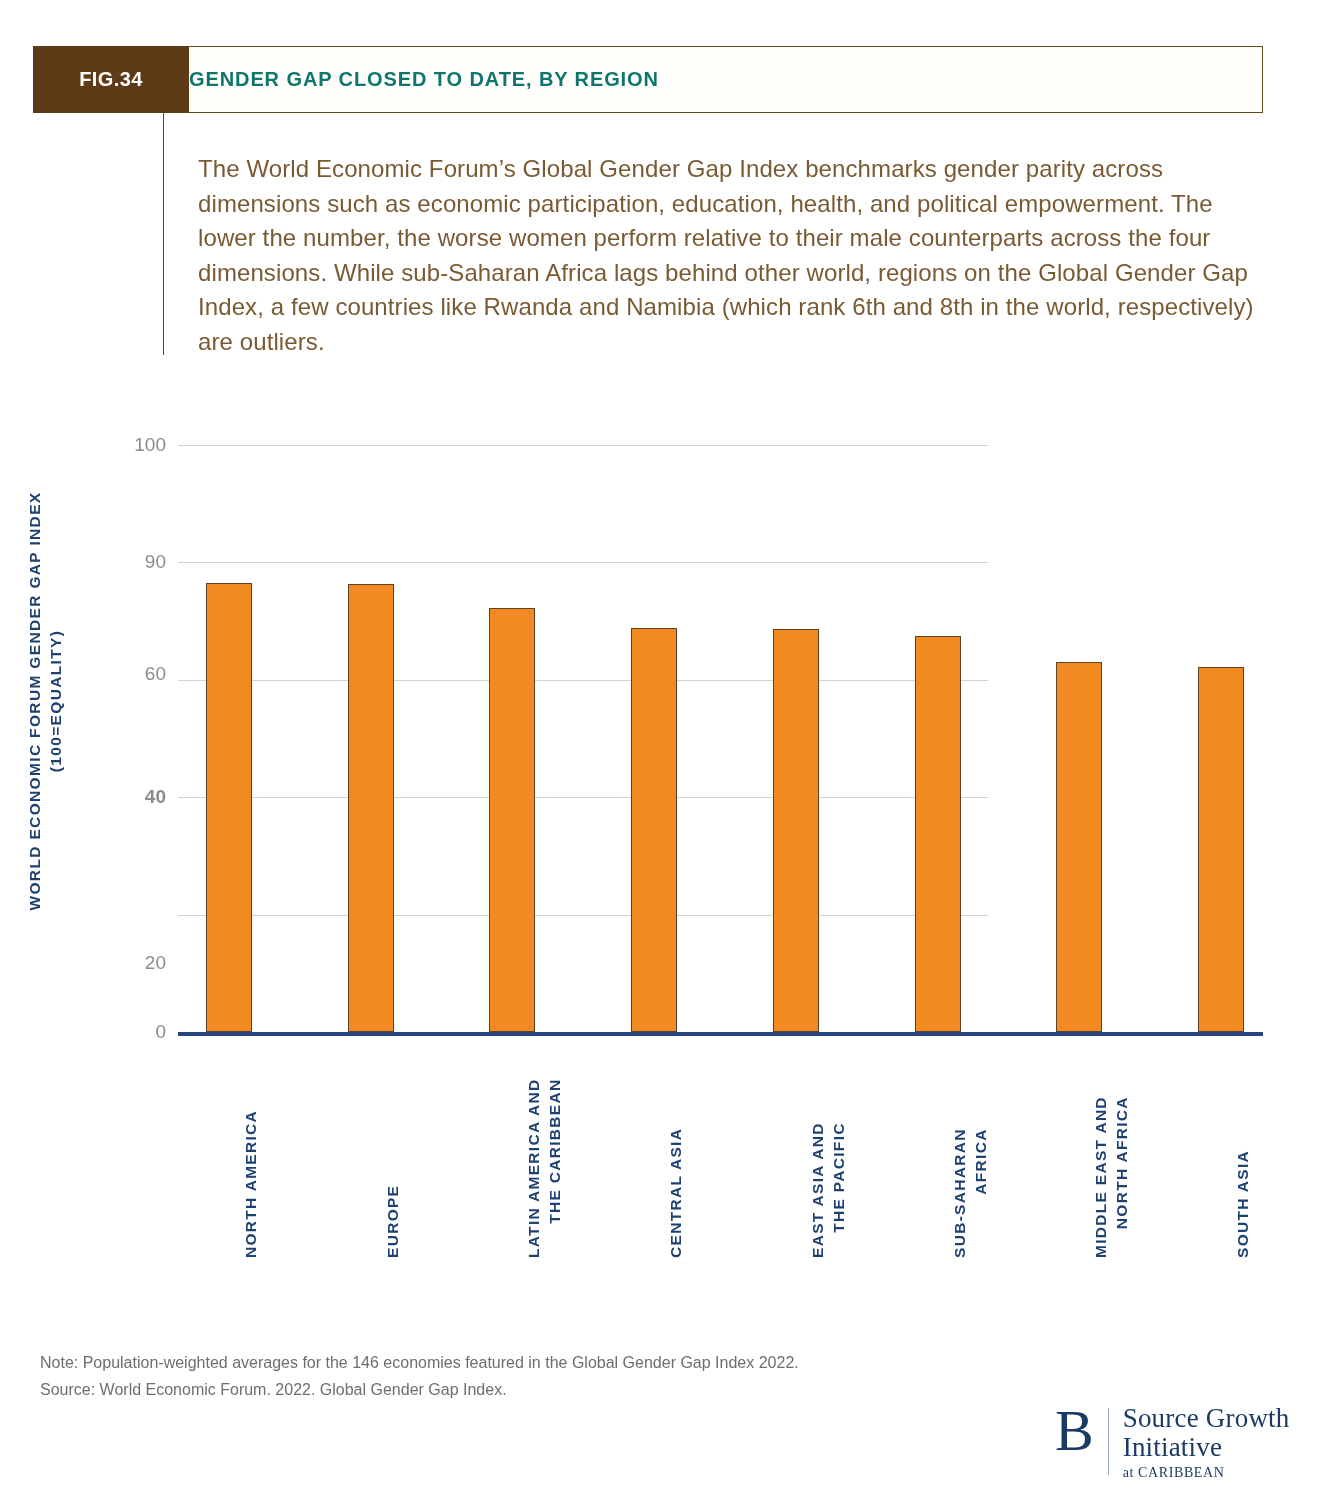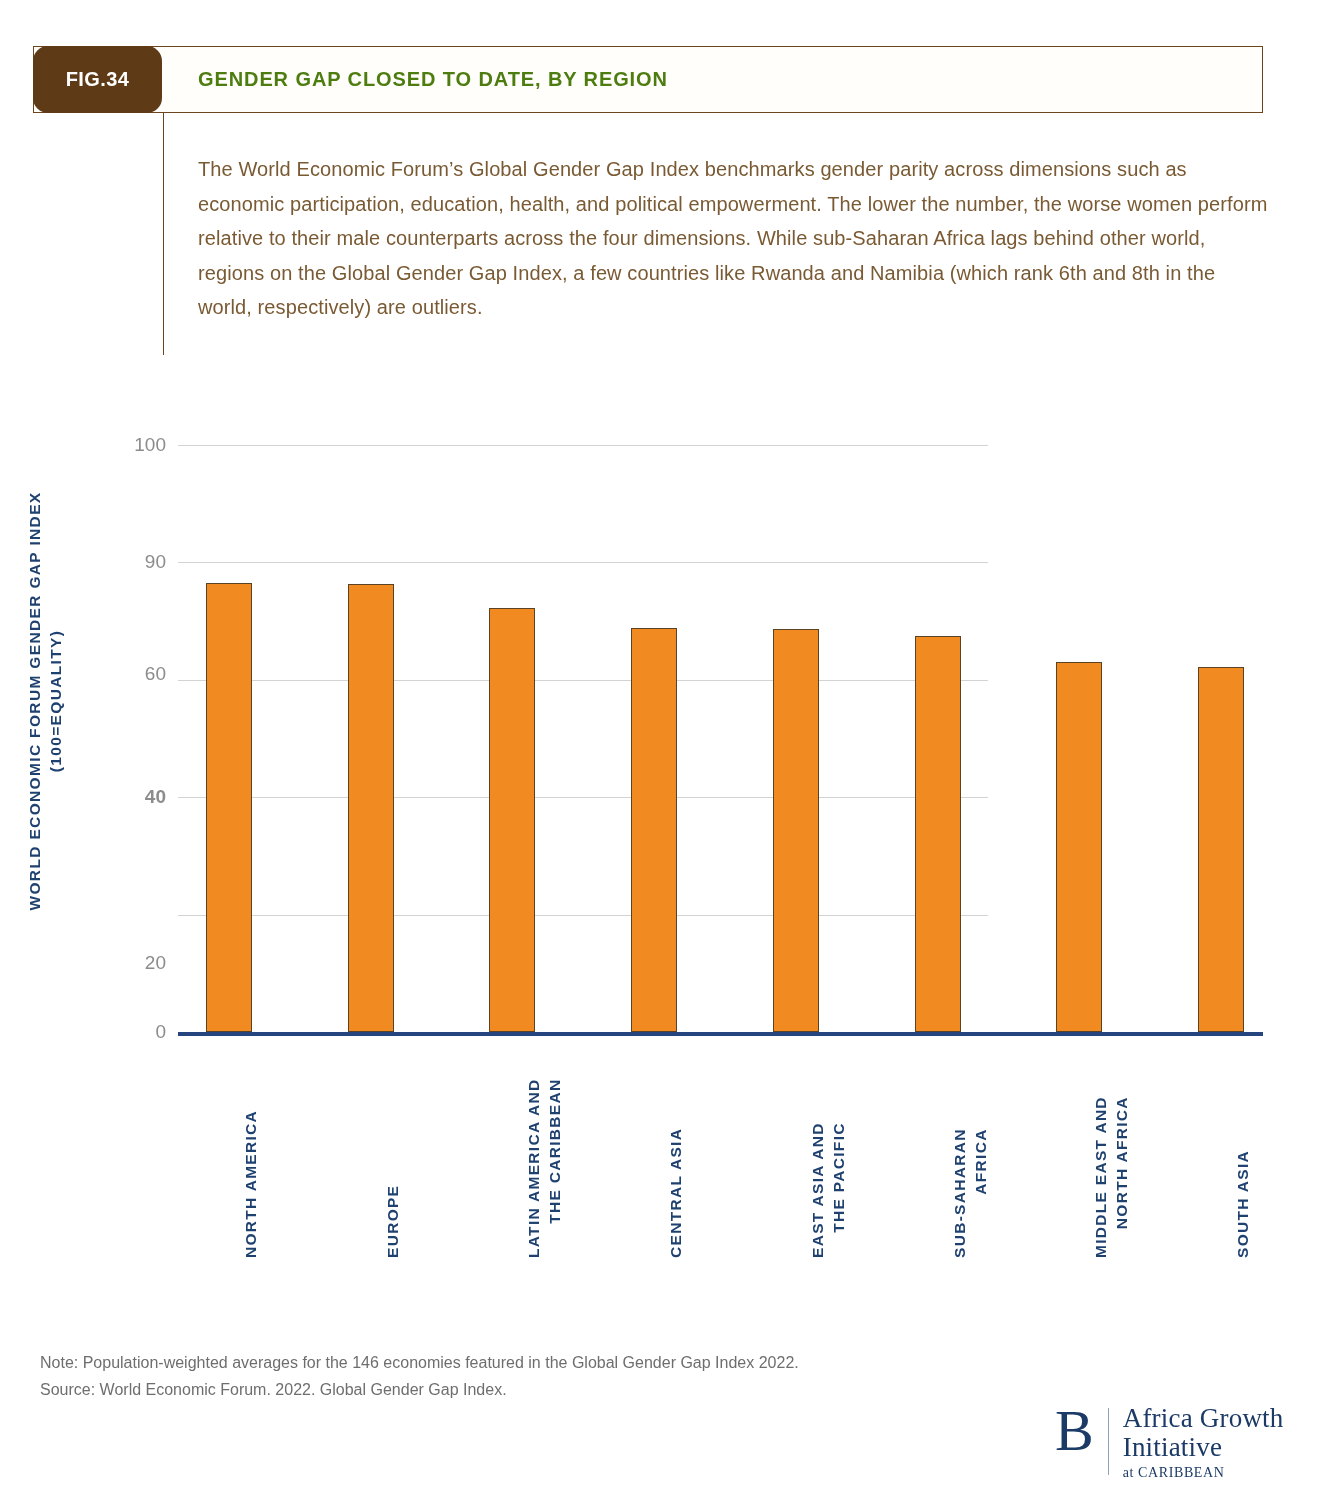--- a/index.html
+++ b/index.html
@@ -22,38 +22,36 @@
     top: 46px;
     width: 1230px;
     height: 67px;
     box-sizing: border-box;
     border: 1px solid #6b451d;
     background: #fffefb;
     display: flex;
     align-items: stretch;
   }
   .fig-badge {
-    width: 129px;
+    width: 156px;
     background: #5e3a17;
     color: #ffffff;
     display: flex;
     align-items: center;
     justify-content: center;
     font-size: 20px;
     font-weight: bold;
     letter-spacing: 0.4px;
     margin: -1px 0 -1px -1px;
-    border-radius: 15px;
   }
   .fig-title {
     flex: 1;
     display: flex;
     align-items: center;
-    padding-left: 36px;
-    color: #4d7c0f;
+    color: #0f766e;
     font-size: 20px;
     font-weight: bold;
     letter-spacing: 0.9px;
   }
 
   
   .vrule {
     position: absolute;
     left: 163px;
     top: 113px;
@@ -62,21 +60,21 @@
     background: #6b451d;
   }
 
   
   .body-text {
     position: absolute;
     left: 198px;
     top: 152px;
     width: 1070px;
     color: #7a5a33;
-    font-size: 20px;
+    font-size: 24px;
     line-height: 34.5px;
     letter-spacing: 0.1px;
   }
 
   
   .chart-wrap {
     position: absolute;
     left: 0;
     top: 0;
     width: 1330px;
@@ -254,17 +252,17 @@
 
 <div class="footer-note">
   <div>Note: Population-weighted averages for the 146 economies featured in the Global Gender Gap Index 2022.</div>
   <div>Source: World Economic Forum. 2022. Global Gender Gap Index.</div>
 </div>
 
 <div class="logo">
   <div class="logo-b">B</div>
   <div class="logo-div"></div>
   <div class="logo-lines">
-    <div class="logo-l1">Africa Growth</div>
+    <div class="logo-l1">Source Growth</div>
     <div class="logo-l2">Initiative</div>
     <div class="logo-l3">at CARIBBEAN</div>
   </div>
 </div>
 
 </body></html>

